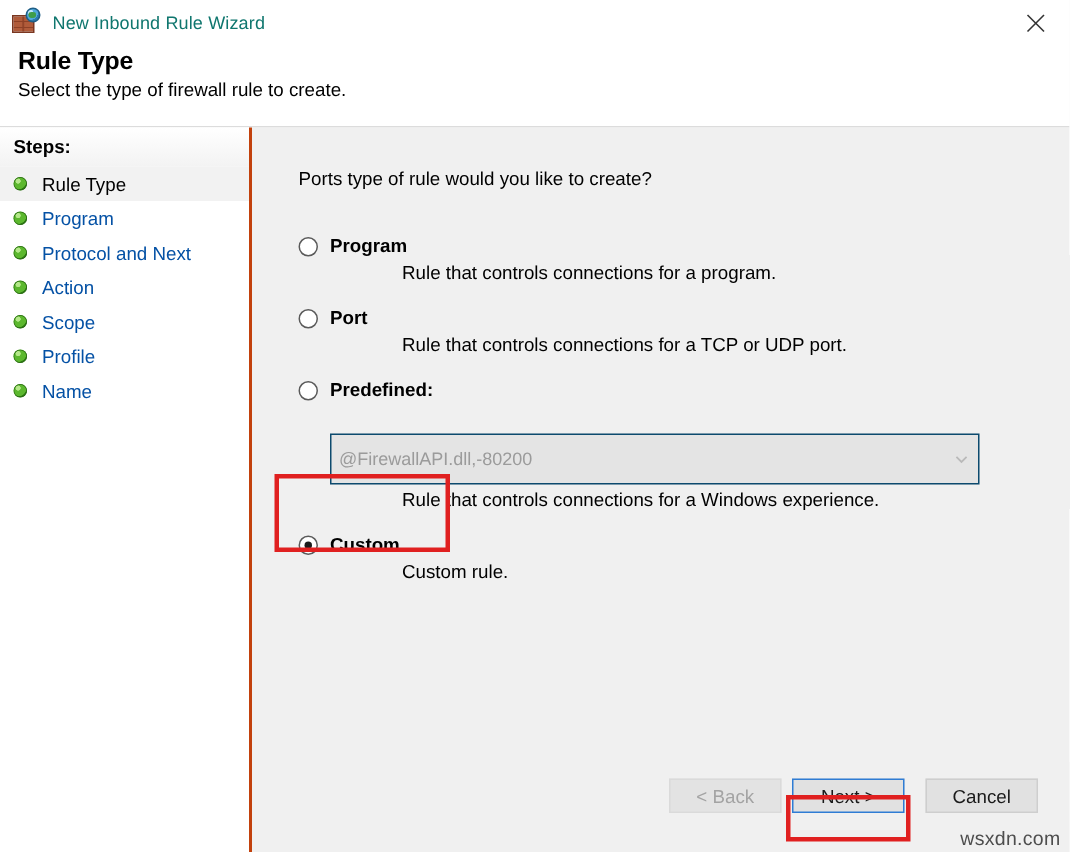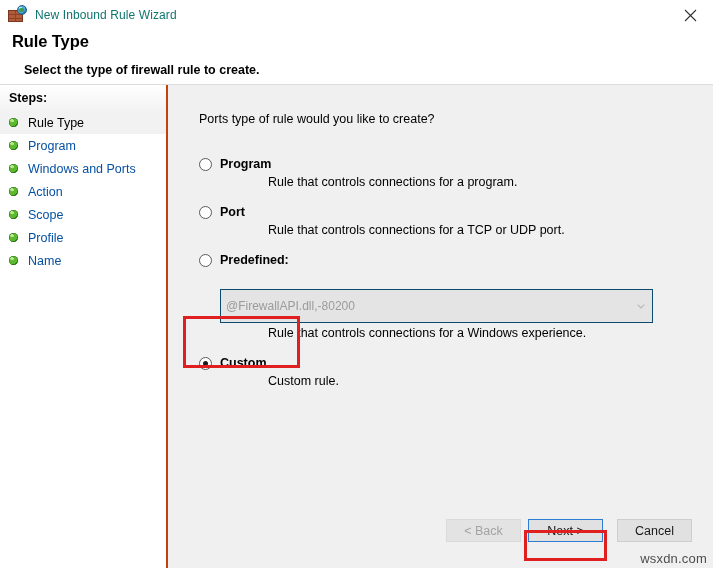--- a/index.html
+++ b/index.html
@@ -90,23 +90,22 @@
     box-sizing: border-box;
     border-bottom: 1px solid #dcdcdc;
   }
   .header h1 {
     margin: 0 0 2px 0;
     font-size: 16.5px;
     font-weight: bold;
     letter-spacing: -0.1px;
   }
   .header p {
-    margin: 12px;
-    font-size: 12.5px;
-    font-weight: bold;
+    margin: 0;
+    font-size: 12.5px;
   }
 
   
   .body {
     flex: 1 1 auto;
     display: flex;
     min-height: 0;
   }
 
   
@@ -307,21 +306,21 @@
       <div class="step current">
         <span class="bullet"></span>
         <span>Rule Type</span>
       </div>
       <div class="step">
         <span class="bullet"></span>
         <span>Program</span>
       </div>
       <div class="step">
         <span class="bullet"></span>
-        <span>Windows and Ports</span>
+        <span>Protocol and Next</span>
       </div>
       <div class="step">
         <span class="bullet"></span>
         <span>Action</span>
       </div>
       <div class="step">
         <span class="bullet"></span>
         <span>Scope</span>
       </div>
       <div class="step">

